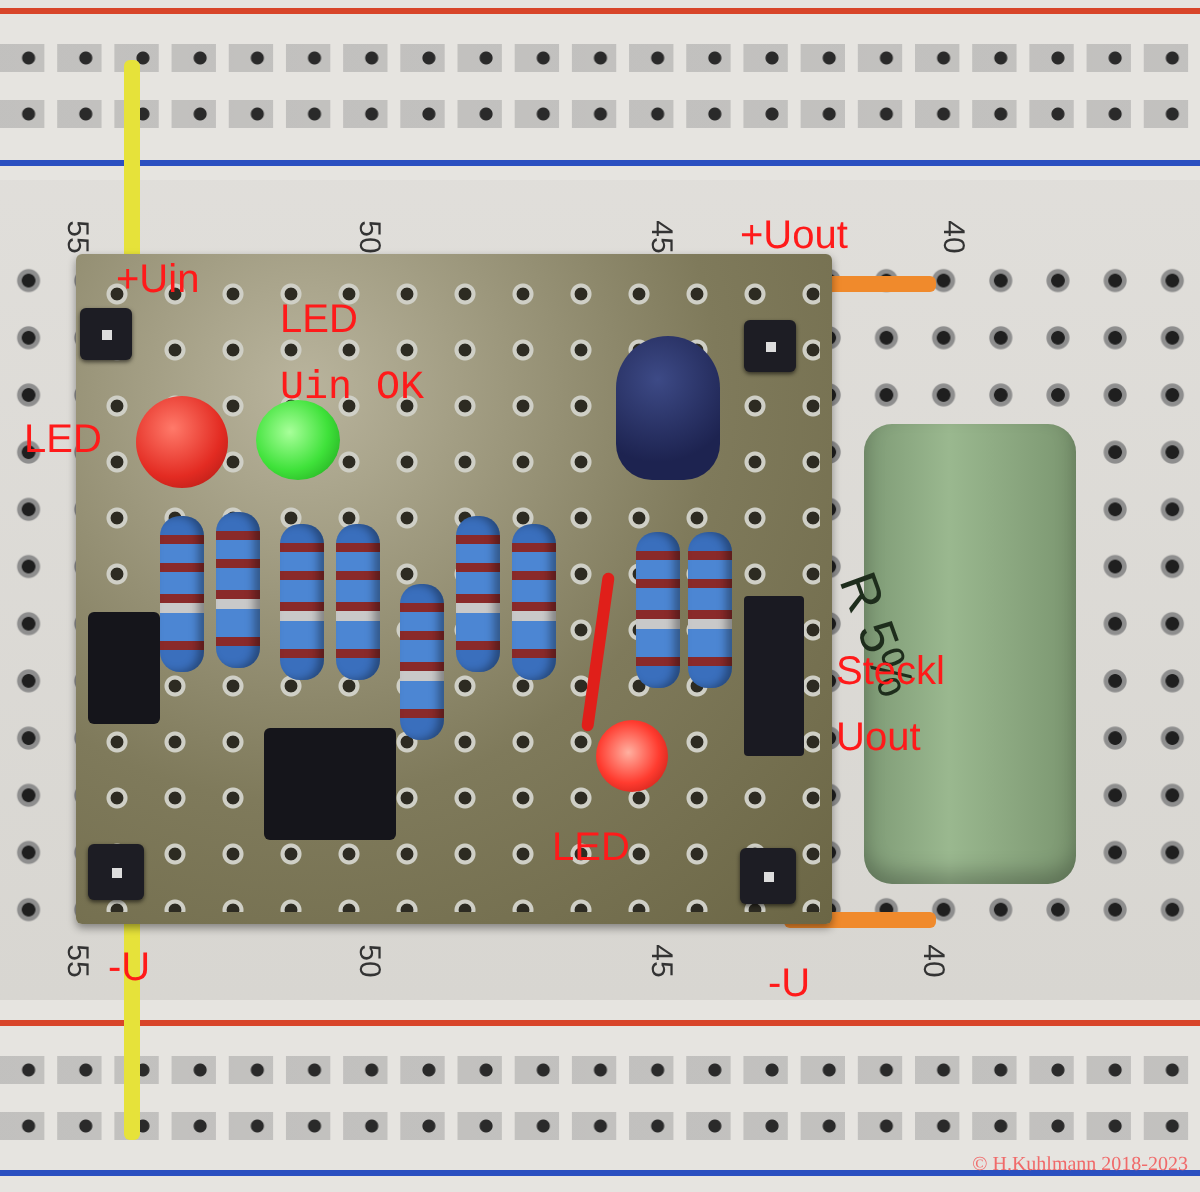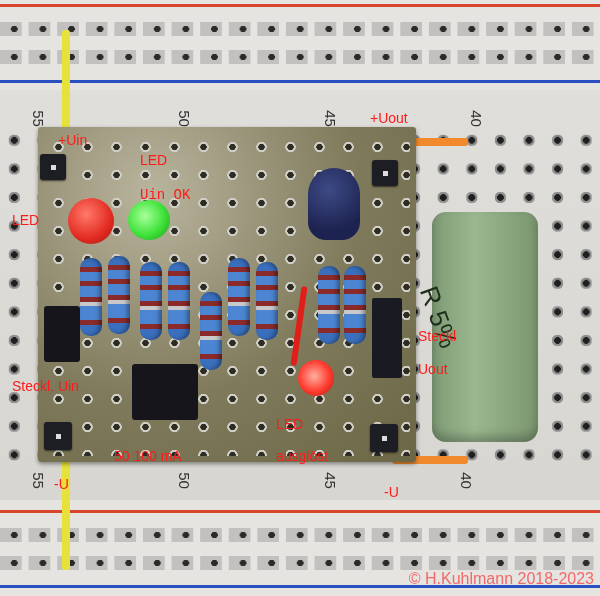--- a/index.html
+++ b/index.html
@@ -15,39 +15,39 @@
   .grid-area{position:absolute;background-image:
       radial-gradient(circle at 50% 50%, #1f1f1f 0 3.2px, #8e8e8e 3.6px 5.5px, transparent 6px);
     background-size:28.6px 28.6px;}
   .col-num{position:absolute;font-size:15px;color:#333;transform:rotate(90deg);transform-origin:center;}
   #pcb{position:absolute;left:38px;top:127px;width:378px;height:335px;
     background:radial-gradient(circle at 30% 20%, #b9b49d, #7f7a5b 55%, #6b6645);
     border-radius:3px;box-shadow:0 2px 4px rgba(0,0,0,.4);}
   #pcb .pcb-holes{position:absolute;inset:6px;background-image:
     radial-gradient(circle at 50% 50%, #2d2b22 0 3px, #cfcfc6 3.4px 5px, transparent 5.5px);
     background-size:29px 28px;}
-  .label{position:absolute;color:#ff1a1a;font-size:14px;line-height:24px;white-space:nowrap;}
+  .label{position:absolute;color:#ff1a1a;font-size:20px;line-height:24px;white-space:nowrap;}
   .wire{position:absolute;border-radius:3px;}
   .res{position:absolute;width:22px;height:78px;border-radius:10px;
     background:linear-gradient(#3a6fbd 0 12%, #8a2a2a 12% 18%, #4c86d3 18% 30%, #8a2a2a 30% 36%, #4c86d3 36% 50%, #8a2a2a 50% 56%, #c9c9c9 56% 62%,#4c86d3 62% 80%,#8a2a2a 80% 86%,#3a6fbd 86%);
     box-shadow:inset -3px 0 4px rgba(0,0,0,.35);}
   .led{position:absolute;border-radius:50%;}
   .jumper{position:absolute;background:#1d1d24;border-radius:3px;box-shadow:0 1px 2px rgba(0,0,0,.6);}
   .jumper::after{content:"";position:absolute;left:50%;top:50%;width:5px;height:5px;margin:-2.5px;background:#ddd;}
   #transistor{position:absolute;left:308px;top:168px;width:52px;height:72px;
     background:radial-gradient(circle at 40% 30%, #3d4a86, #1d2350 70%);border-radius:26px 26px 18px 18px;}
   #power-resistor{position:absolute;left:432px;top:212px;width:106px;height:230px;
     background:linear-gradient(90deg,#7e9a75,#9ab88f 40%,#7b9670);border-radius:14px;
     box-shadow:inset 0 -6px 10px rgba(0,0,0,.25);}
   #power-resistor .marking{position:absolute;left:10px;top:70px;font-size:26px;color:#1e2d1c;
     transform:rotate(70deg);transform-origin:left top;white-space:nowrap;}
   #socket{position:absolute;left:372px;top:298px;width:30px;height:80px;background:#1a1a22;border-radius:2px;}
   #header-block{position:absolute;left:132px;top:364px;width:66px;height:56px;background:#15151b;border-radius:3px;}
   #steckl-pins{position:absolute;left:44px;top:306px;width:36px;height:56px;background:#15151b;border-radius:3px;}
-  #copyright{position:absolute;right:6px;bottom:8px;font-size:16px;color:#f06a6a;}
+  #copyright{position:absolute;right:6px;bottom:8px;font-size:10px;color:#f06a6a;font-family:Liberation Serif, serif;}
 </style>
 </head>
 <body>
 
 <div id="scene">
 
   <div class="rail-strip" style="top:0;height:90px;"></div>
   <div class="rail-line" style="top:4px;background:#d8452a;"></div>
   <div class="holes-row" style="top:22px;"></div>
   <div class="holes-row" style="top:50px;"></div>
@@ -110,21 +110,18 @@
     <span class="marking">R  5%</span>
   </div>
 
   <div class="label" style="left:58px;top:128px;">+Uin</div>
   <div class="label" style="left:370px;top:106px;">+Uout</div>
   <div class="label" style="left:140px;top:148px;">LED</div>
   <div class="label" style="left:140px;top:183px;font-family:Liberation Mono, monospace;">Uin OK</div>
   <div class="label" style="left:12px;top:208px;">LED</div>
   <div class="label" style="left:418px;top:324px;">Steckl</div>
   <div class="label" style="left:418px;top:357px;">Uout</div>
-  <div class="label" style="left:12px;top:374px;">Steckl. Uin</div>
-  <div class="label" style="left:114px;top:444px;">50 100 mA</div>
   <div class="label" style="left:276px;top:412px;">LED</div>
-  <div class="label" style="left:276px;top:444px;">ausglöst</div>
   <div class="label" style="left:54px;top:472px;">-U</div>
   <div class="label" style="left:384px;top:480px;">-U</div>
 
   <div id="copyright">© H.Kuhlmann 2018-2023</div>
 </div>
 
 </body></html>

